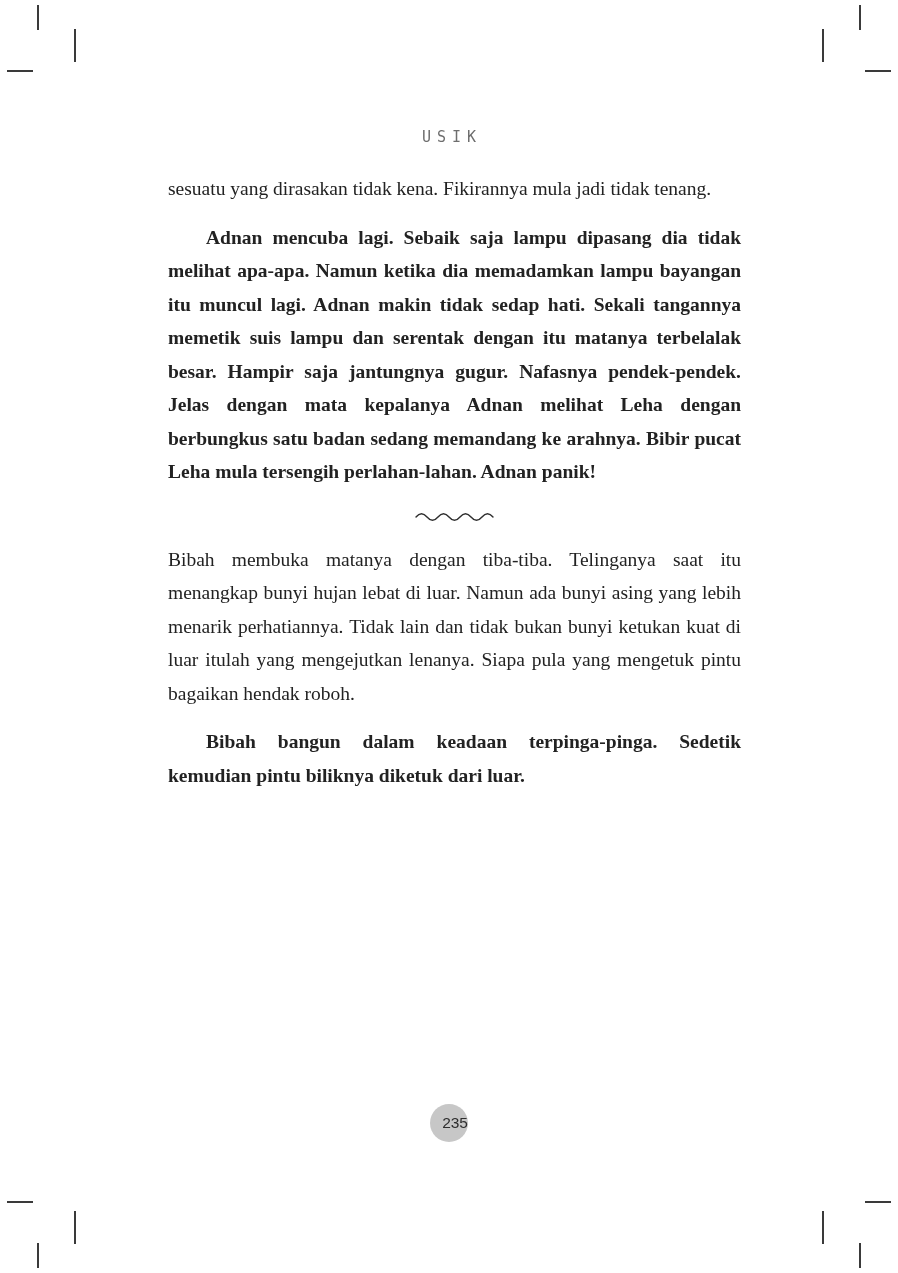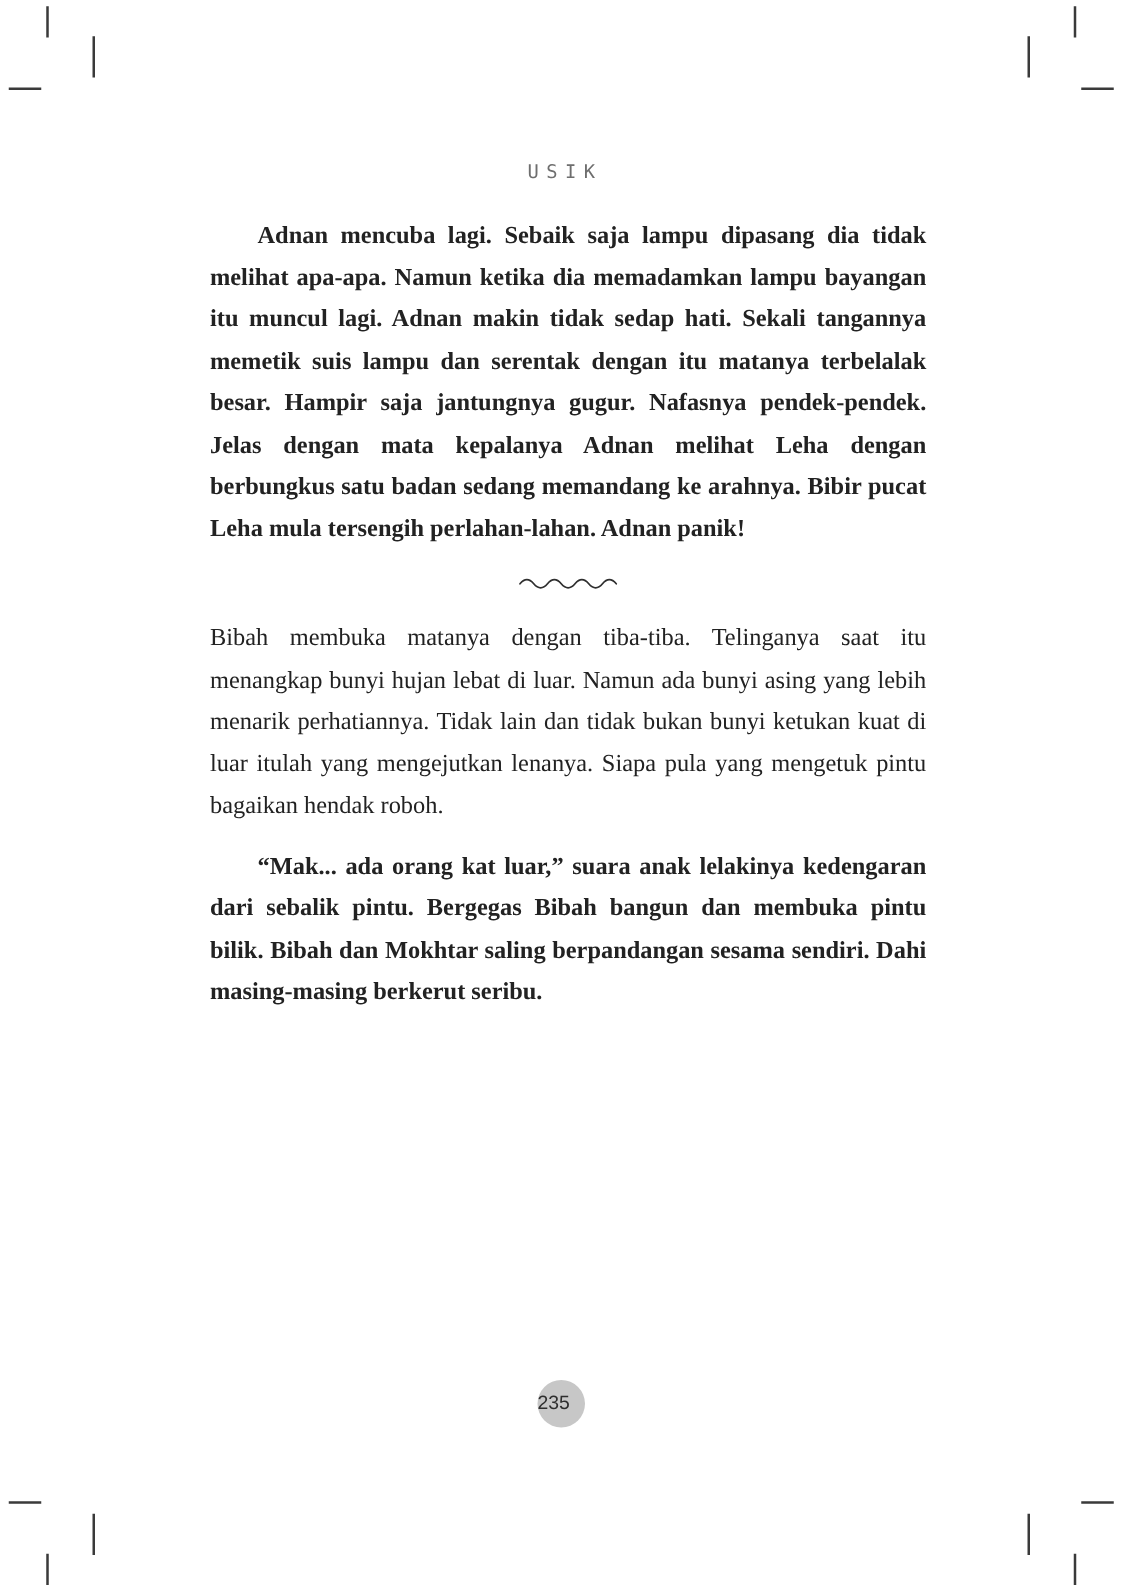--- a/index.html
+++ b/index.html
@@ -83,21 +83,21 @@
     position: absolute;
     top: 1104px;
     left: 50%;
     transform: translateX(-50%);
     width: 38px;
     height: 38px;
     border-radius: 50%;
     background: #c7c7c7;
     display: flex;
     align-items: center;
-    justify-content: flex-start;
+    justify-content: flex-end;
     font-family: "Liberation Sans", sans-serif;
     font-size: 15.5px;
     color: #2e2e2e;
   }
 </style>
 </head>
 <body>
 
 <div class="corner tl">
   <div class="mark v1"></div>
@@ -116,27 +116,28 @@
 </div>
 <div class="corner br">
   <div class="mark v1"></div>
   <div class="mark v2"></div>
   <div class="mark h1"></div>
 </div>
 
 <div class="running-head">USIK</div>
 
 <div class="text-block">
+  <p class="para">sesuatu yang dirasakan tidak kena. Fikirannya mula jadi tidak tenang.</p>
   <p class="para indent">Adnan mencuba lagi. Sebaik saja lampu dipasang dia tidak melihat apa-apa. Namun ketika dia memadamkan lampu bayangan itu muncul lagi. Adnan makin tidak sedap hati. Sekali tangannya memetik suis lampu dan serentak dengan itu matanya terbelalak besar. Hampir saja jantungnya gugur. Nafasnya pendek-pendek. Jelas dengan mata kepalanya Adnan melihat Leha dengan berbungkus satu badan sedang memandang ke arahnya. Bibir pucat Leha mula tersengih perlahan-lahan. Adnan panik!</p>
 
   <div class="divider">
     <svg width="84" height="16" viewBox="0 0 84 16" aria-hidden="true">
       <path d="M3 10 Q 8.5 3.5 14 10 T 25 10 T 36 10 T 47 10 T 58 10 T 69 10 T 80 10" fill="none" stroke="#2f2f2f" stroke-width="1.4" stroke-linecap="round"></path>
     </svg>
   </div>
 
   <p class="para">Bibah membuka matanya dengan tiba-tiba. Telinganya saat itu menangkap bunyi hujan lebat di luar. Namun ada bunyi asing yang lebih menarik perhatiannya. Tidak lain dan tidak bukan bunyi ketukan kuat di luar itulah yang mengejutkan lenanya. Siapa pula yang mengetuk pintu bagaikan hendak roboh.</p>
-  <p class="para indent">“Mak... ada orang kat luar,” suara anak lelakinya kedengaran dari sebalik pintu. Bergegas Bibah bangun dan membuka pintu bilik. Bibah dan Mokhtar saling berpandangan sesama sendiri. Dahi masing-masing berkerut seribu.</p>
+  <p class="para indent">Bibah bangun dalam keadaan terpinga-pinga. Sedetik kemudian pintu biliknya diketuk dari luar.</p>
 </div>
 
 <div class="page-number">
   <span>235</span>
 </div>
 
 </body></html>

